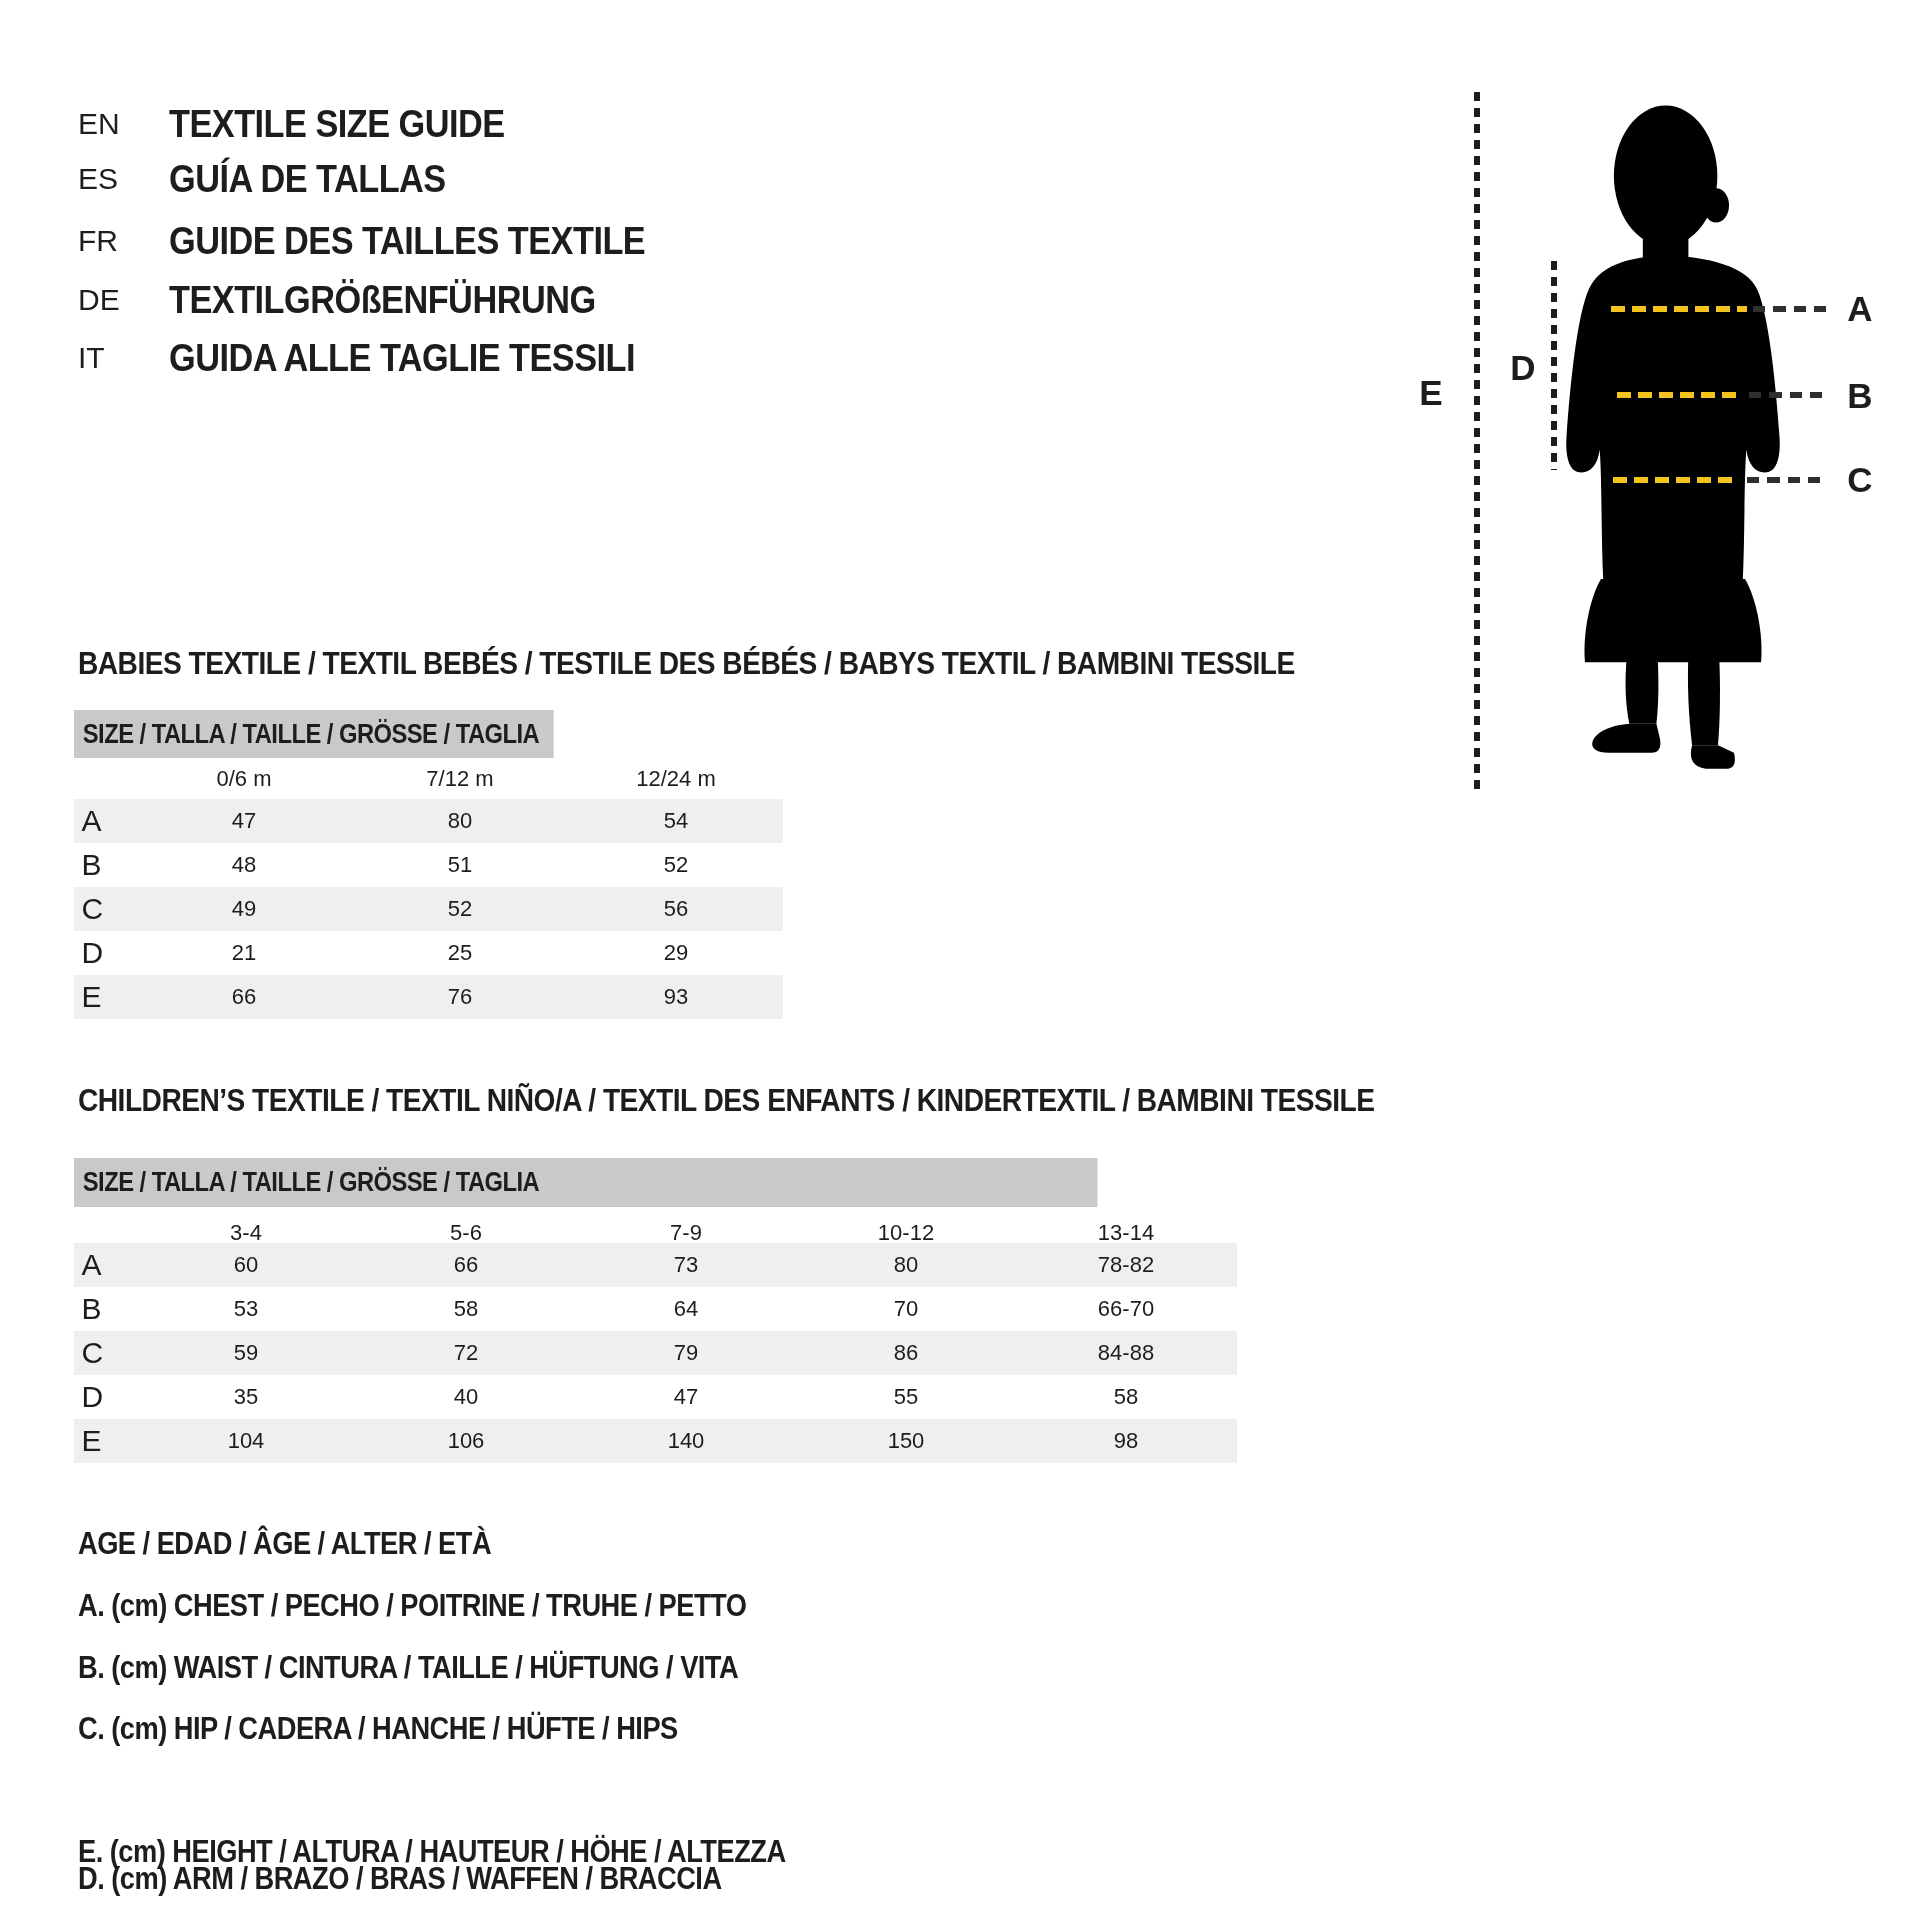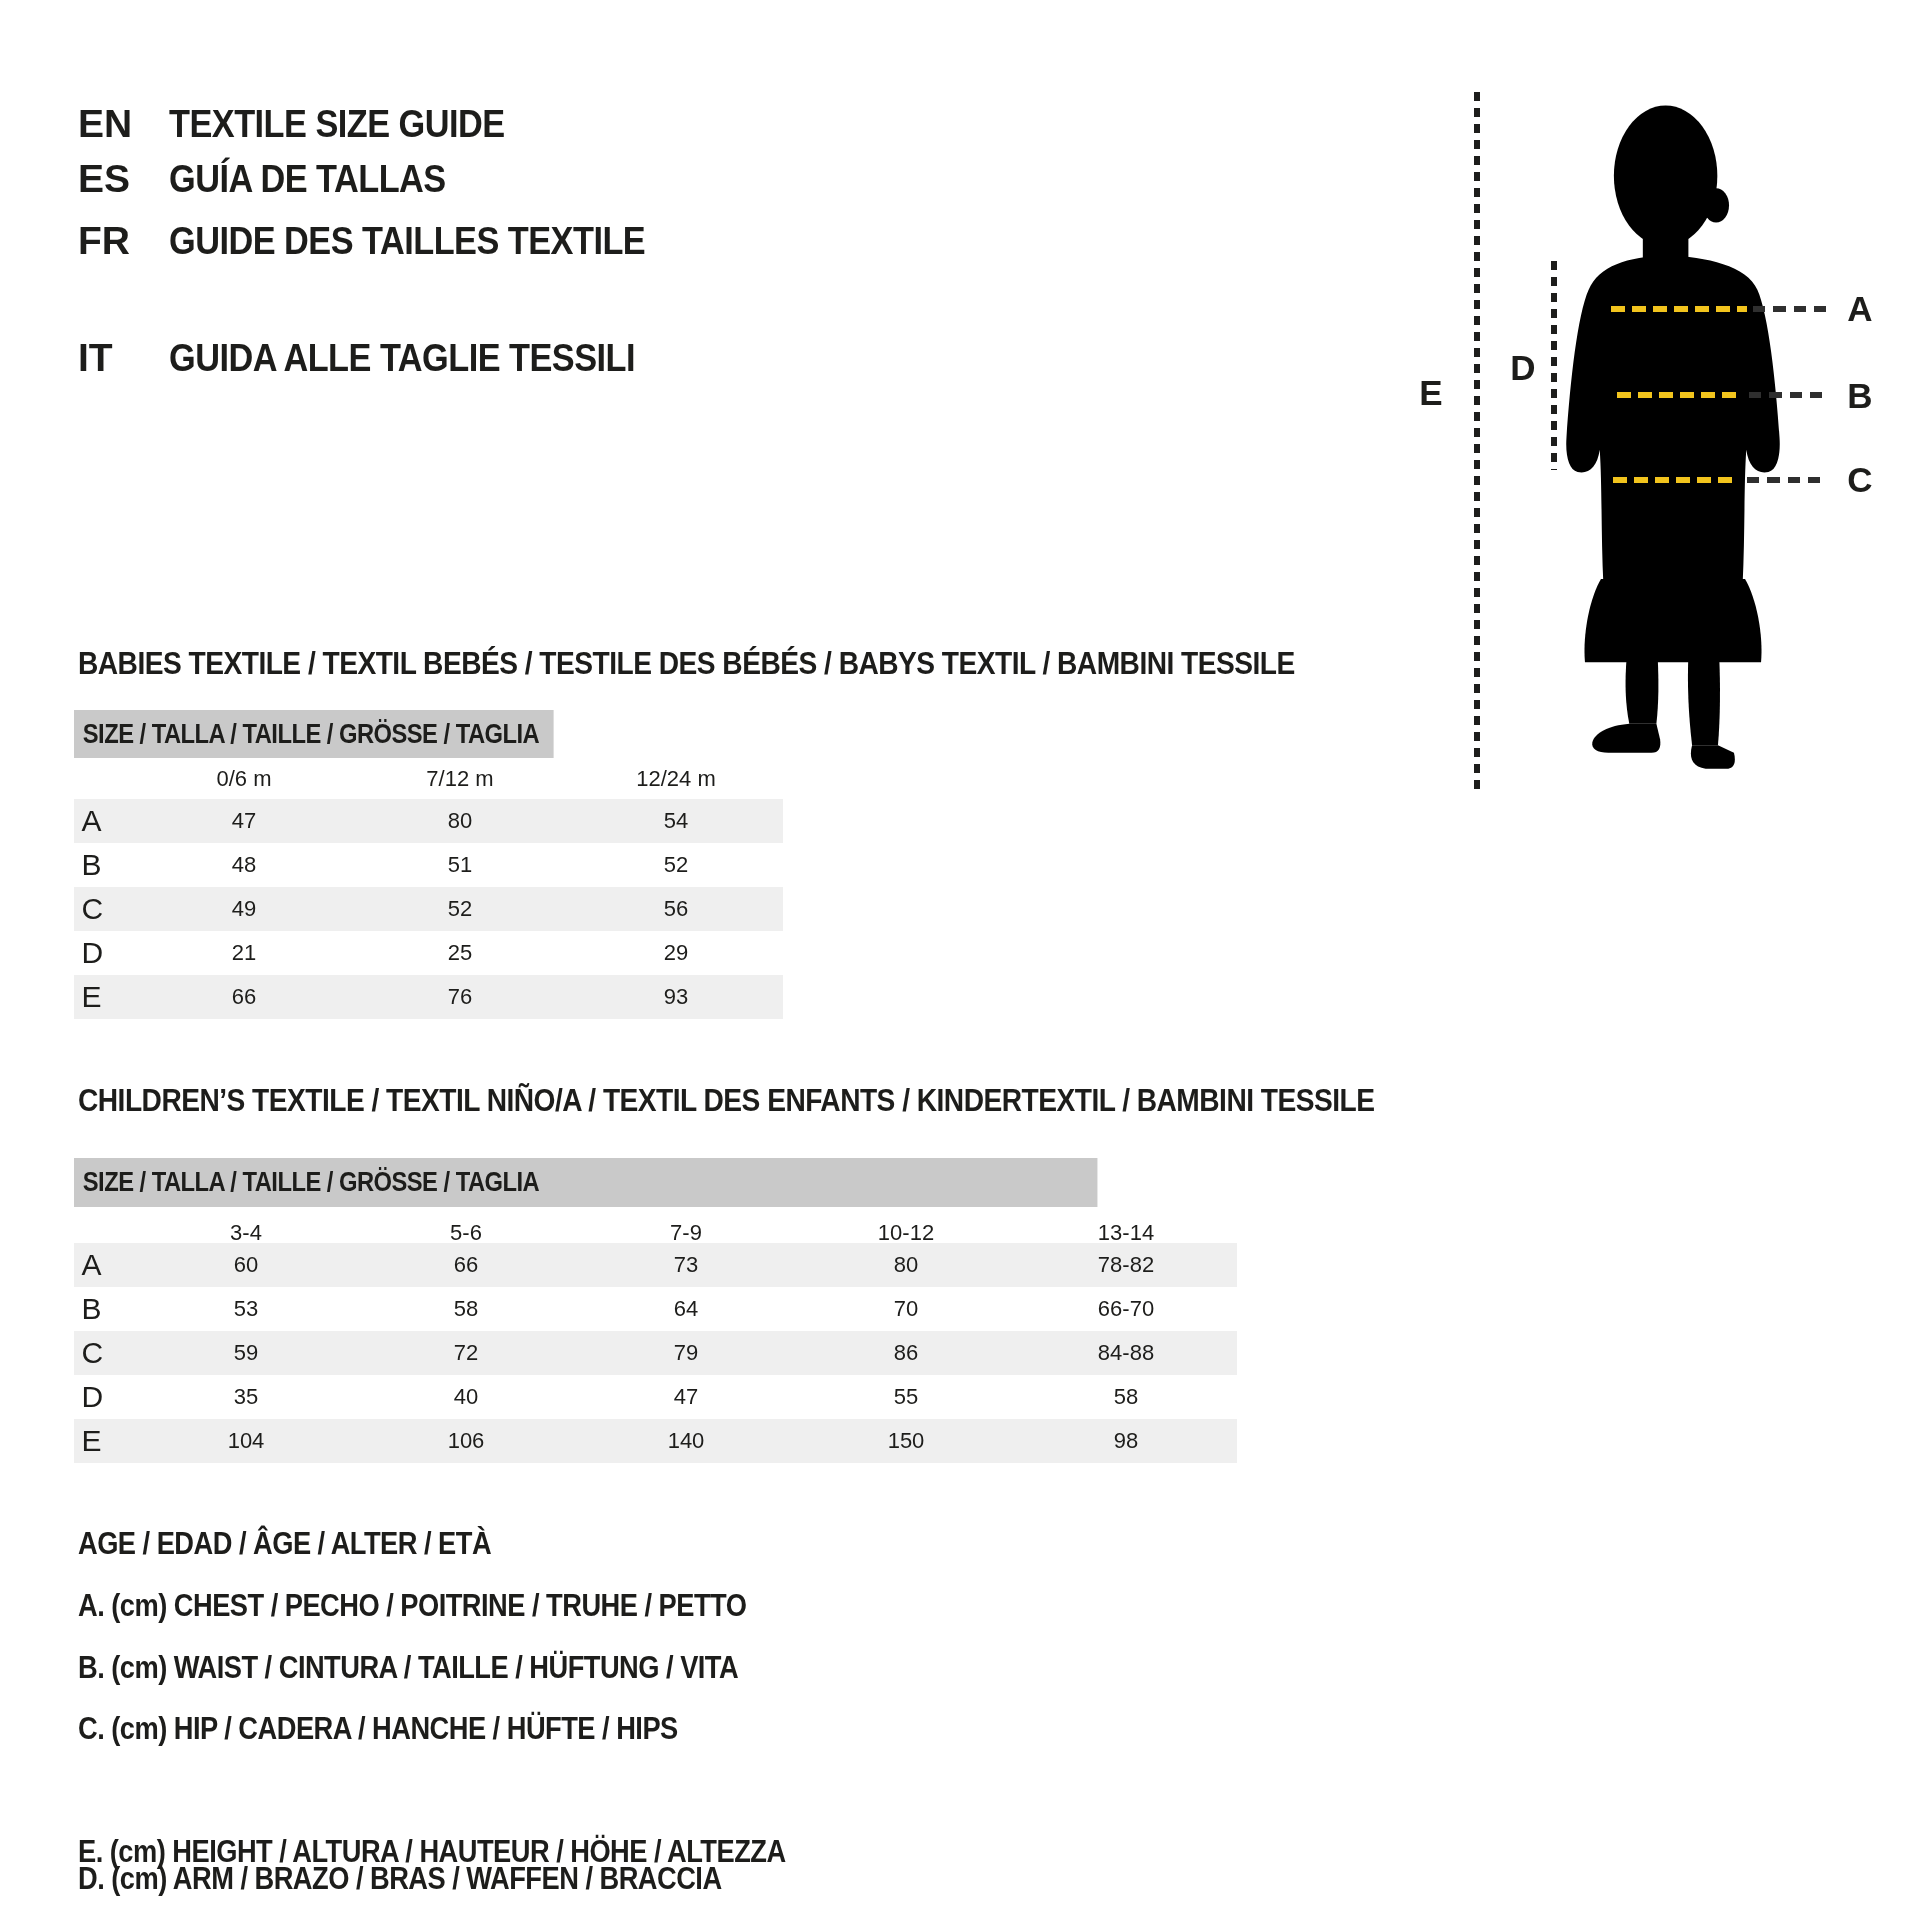--- a/index.html
+++ b/index.html
@@ -2,21 +2,21 @@
 <html style="font-size:10px"><head>
 <meta charset="utf-8">
 <style>
   html,body{margin:0;padding:0;background:#ffffff;}
   .canvas{position:relative;width:1926px;height:1926px;background:#ffffff;overflow:hidden;
           font-family:"Liberation Sans","DejaVu Sans",sans-serif;color:#1d1d1b;}
   .abs{position:absolute;}
   .cond{transform:scaleX(0.88);transform-origin:0 50%;white-space:nowrap;letter-spacing:-0.6px;}
   
   .lang-row{position:absolute;left:78px;height:59px;display:flex;align-items:center;}
-  .lang-code{width:91px;font-size:39px;font-weight:700;}
+  .lang-code{width:91px;font-size:30px;font-weight:400;}
   .lang-title{font-size:39px;font-weight:700;}
   
   .section-title{position:absolute;left:78px;font-size:32px;font-weight:700;line-height:37px;}
   
   .size-table{position:absolute;}
   .size-bar{background:#c9c9c9;height:48px;line-height:48px;font-size:27px;font-weight:700;padding-left:10px;box-sizing:border-box;}
   .trow{display:grid;align-items:center;}
   .babies .trow{grid-template-columns:62px repeat(3,216px);}
   .children .trow{grid-template-columns:62px repeat(5,220px);}
   .thead{height:41px;line-height:41px;}
@@ -42,20 +42,24 @@
     <span class="lang-code">EN</span>
     <span class="lang-title cond">TEXTILE SIZE GUIDE</span>
   </div>
   <div class="lang-row" style="top:149px">
     <span class="lang-code">ES</span>
     <span class="lang-title cond">GUÍA DE TALLAS</span>
   </div>
   <div class="lang-row" style="top:211px">
     <span class="lang-code">FR</span>
     <span class="lang-title cond">GUIDE DES TAILLES TEXTILE</span>
+  </div>
+  <div class="lang-row" style="top:270px">
+    <span class="lang-code">DE</span>
+    <span class="lang-title cond">TEXTILGRÖßENFÜHRUNG</span>
   </div>
   <div class="lang-row" style="top:328px">
     <span class="lang-code">IT</span>
     <span class="lang-title cond">GUIDA ALLE TAGLIE TESSILI</span>
   </div>
 
   <div class="abs" style="left:0;top:0;width:1926px;height:863px;">
 
     <div class="vdot" style="left:1474px;top:92px;height:702px;"></div>
 

